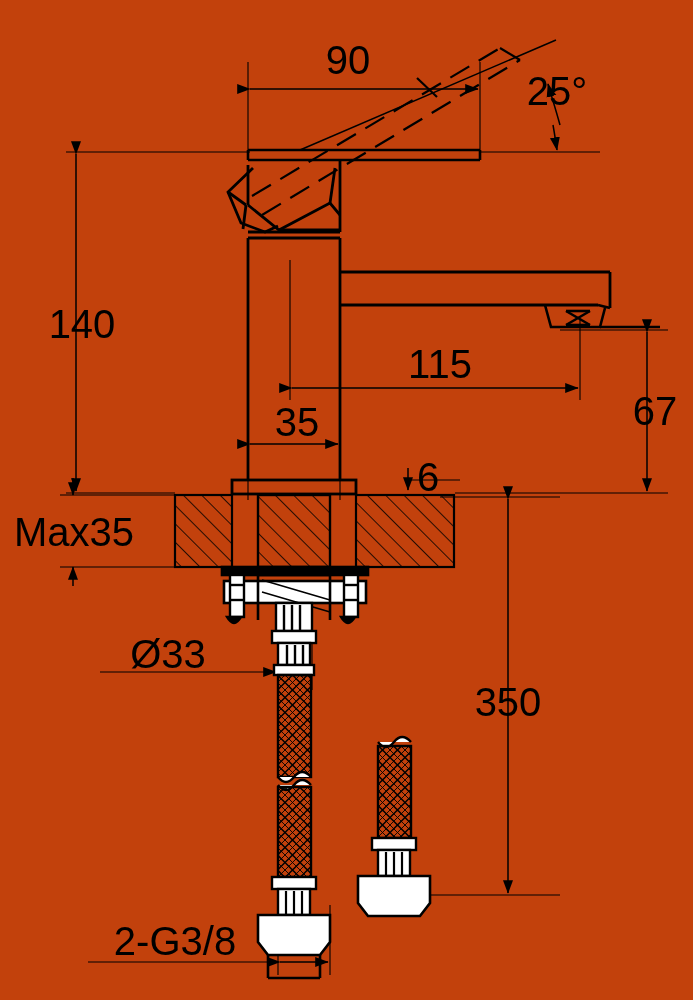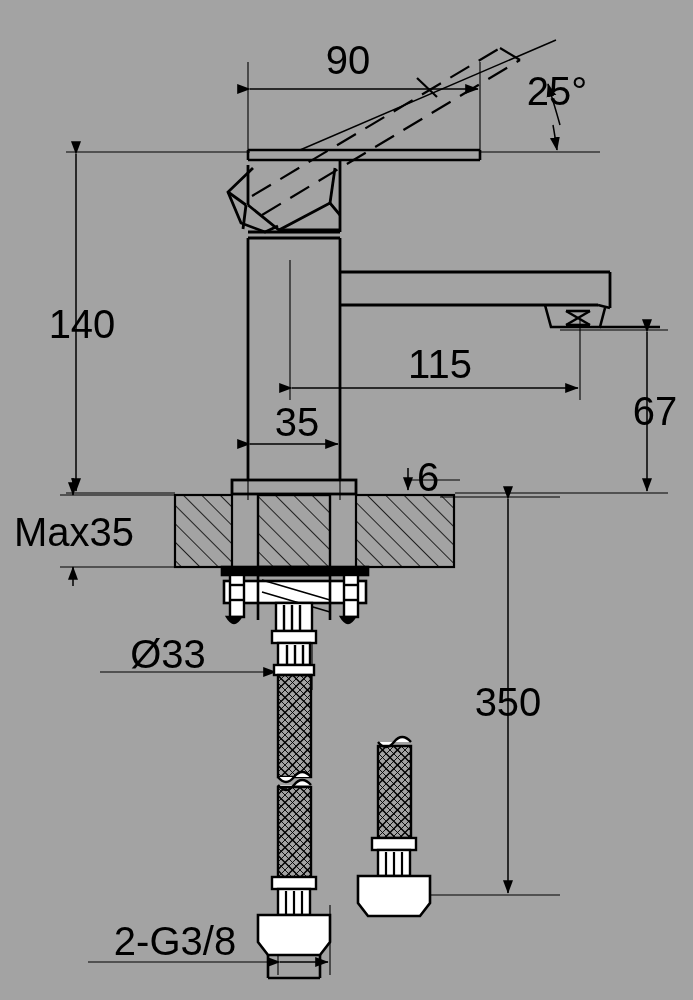--- a/index.html
+++ b/index.html
@@ -3,21 +3,21 @@
 <meta charset="utf-8">
 <title>Faucet Technical Drawing</title>
 <style>
   html,body{margin:0;padding:0;background:#ffffff;}
   body{
     width:693px;height:1000px;
     font-family:"Liberation Sans", sans-serif;
     overflow:hidden;
     position:relative;
   }
-  #sheet{position:relative;width:693px;height:1000px;background:#a3a3a3;}
+  #sheet{position:relative;width:693px;height:1000px;background:#c2410c;}
   #sheet svg{display:block;width:693px;height:1000px;}
   .dimtext{
     font-family:"Liberation Sans", sans-serif;
     font-size:40px;
     fill:#000;
     font-weight:400;
   }
 </style>
 </head>
 <body>

